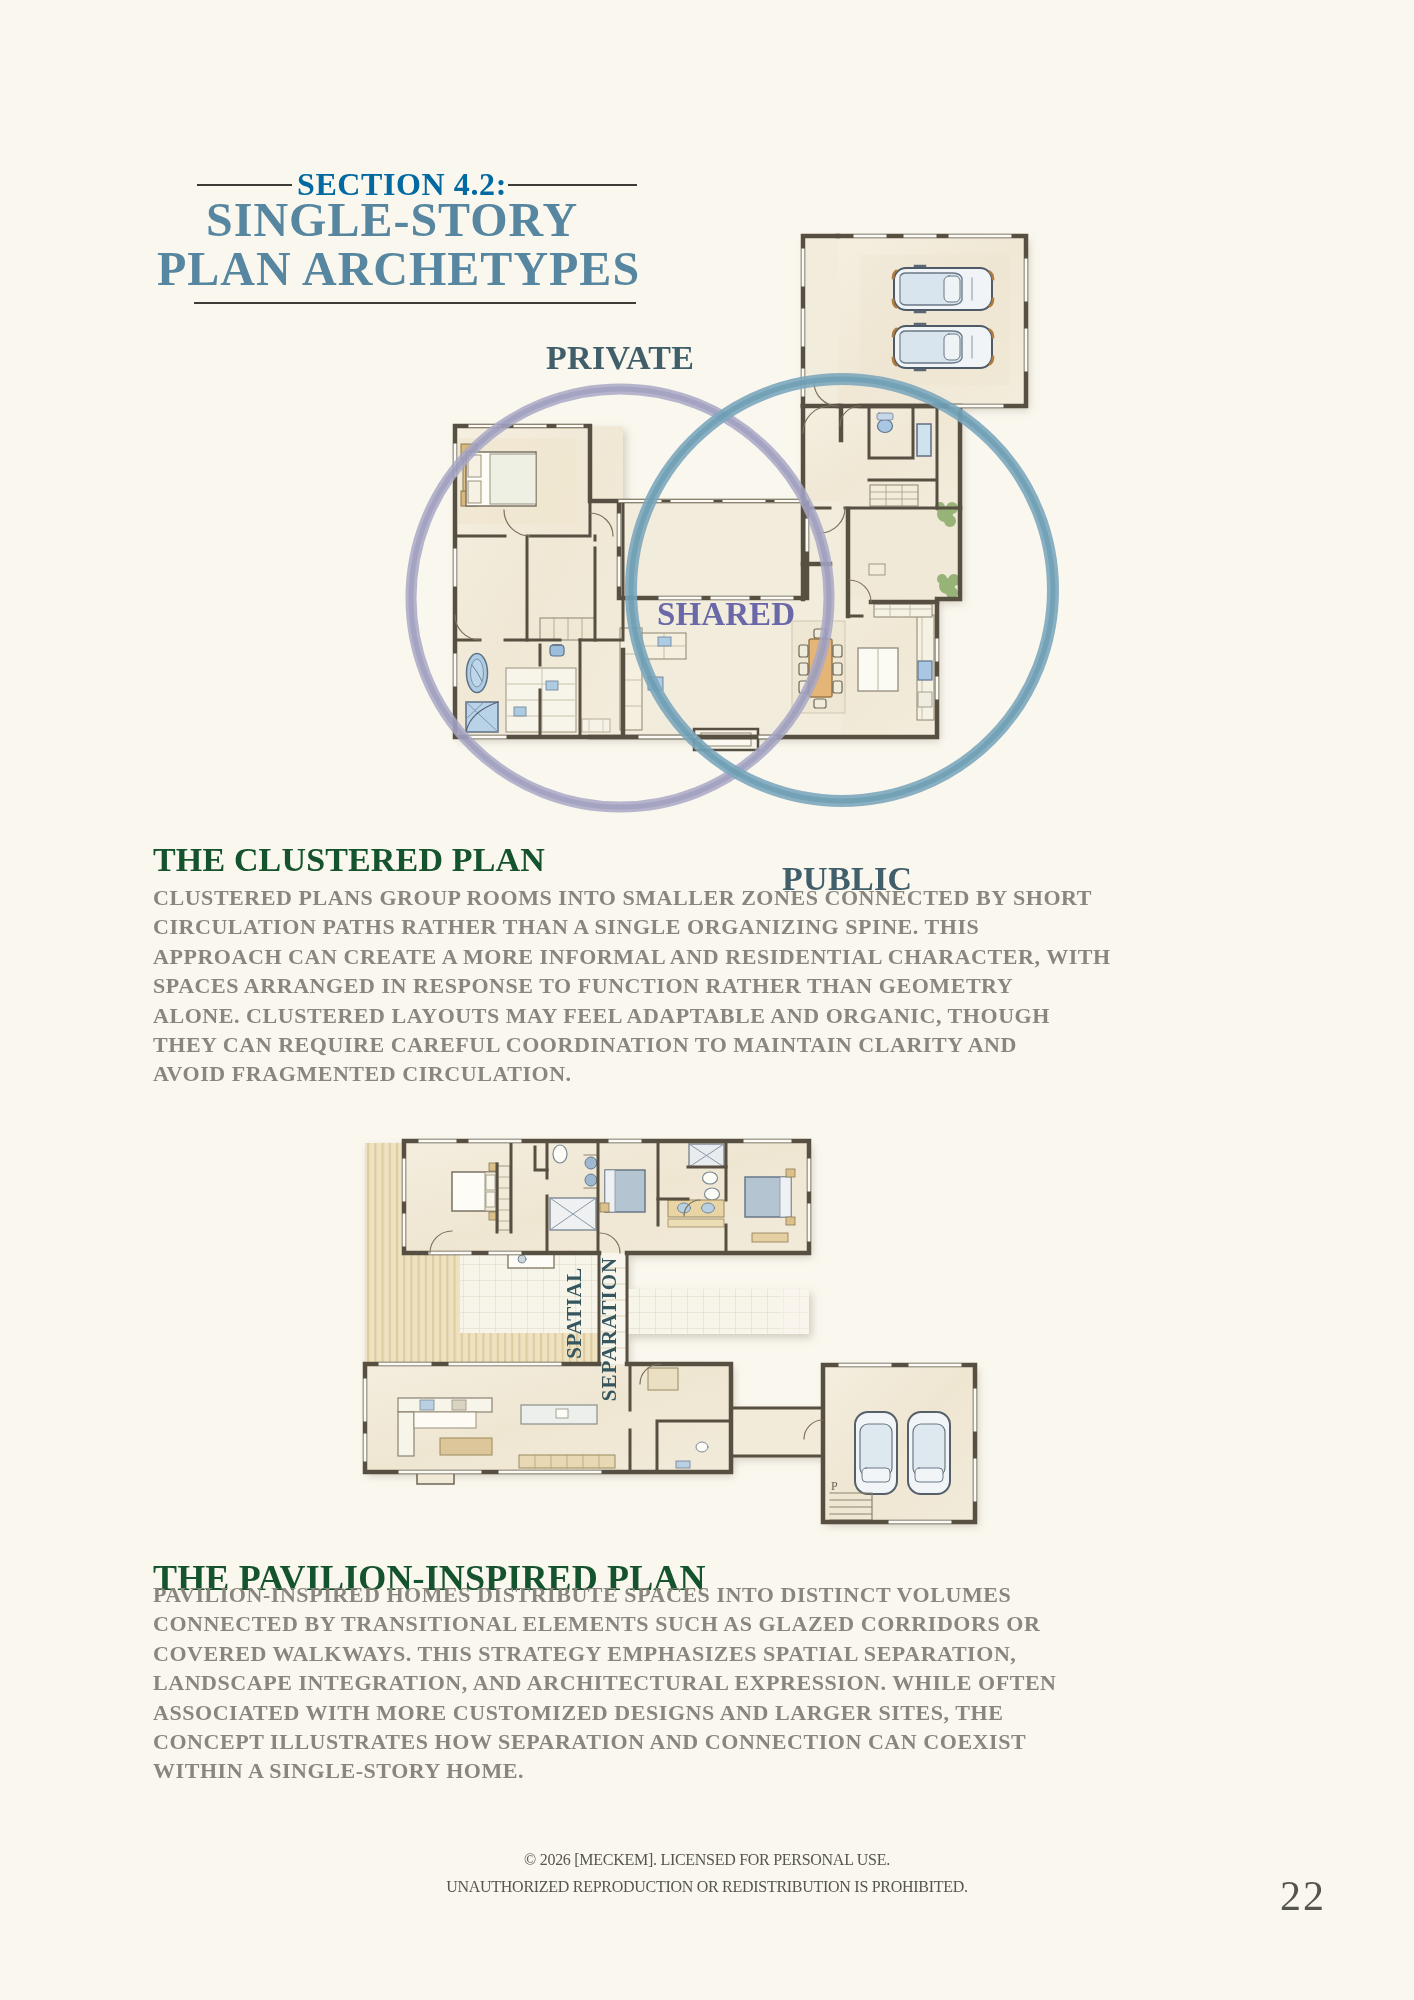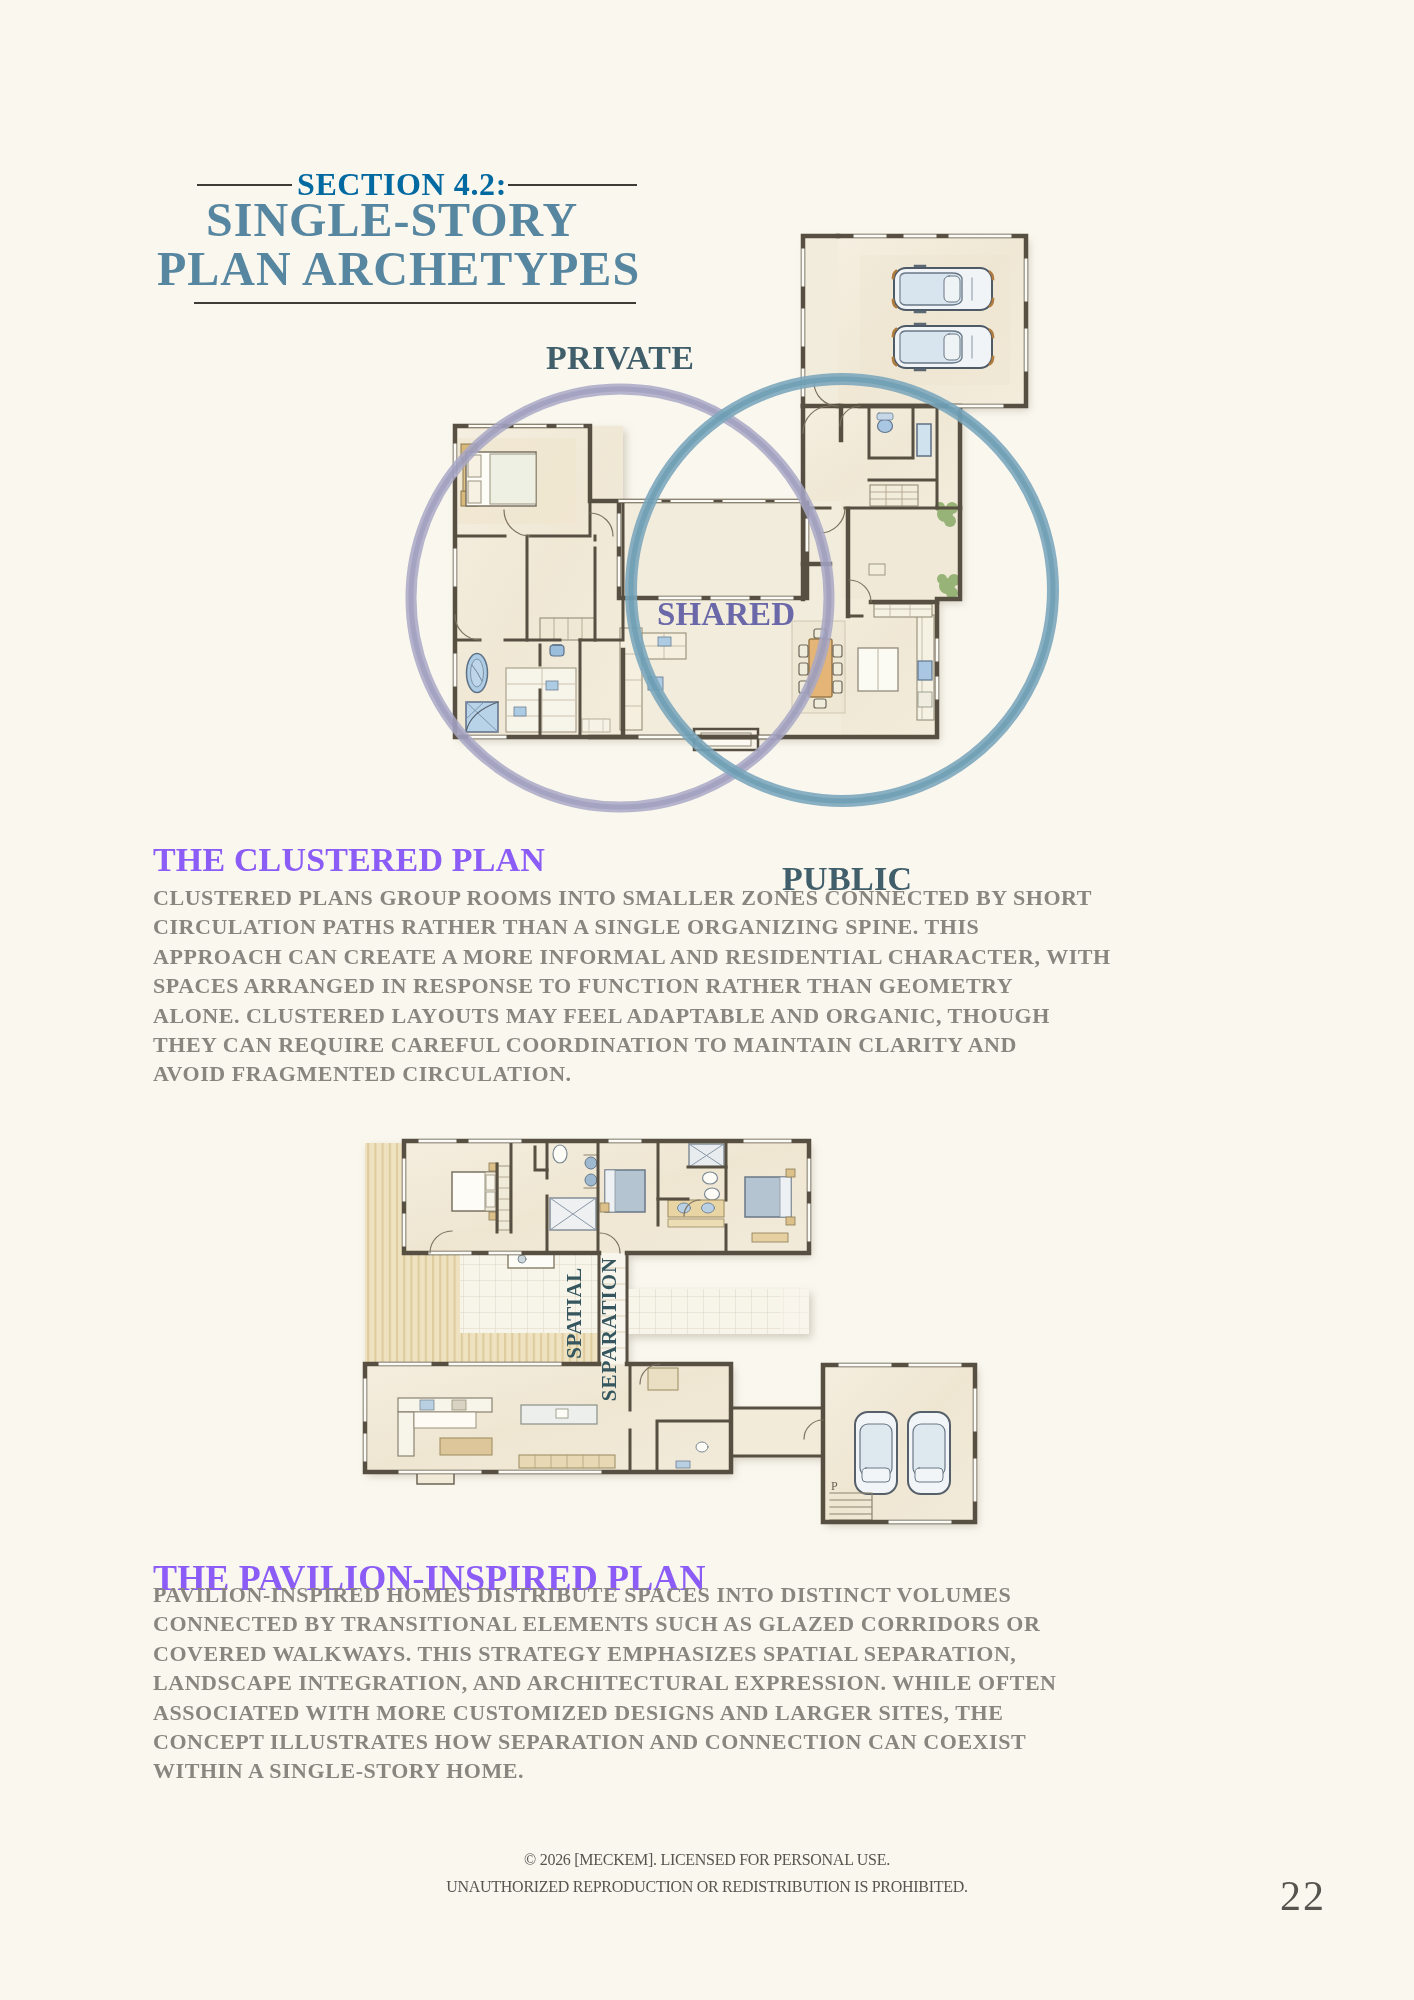--- a/index.html
+++ b/index.html
@@ -2,21 +2,21 @@
 <html><head>
 <meta charset="utf-8">
 <style>
   html,body{margin:0;padding:0;}
   body{width:1414px;height:2000px;position:relative;background:#faf7ef;font-family:"Liberation Serif",serif;overflow:hidden;}
   .abs{position:absolute;}
   .hdrline{position:absolute;height:2px;background:#3c3b36;}
   .secrow{position:absolute;left:297px;top:166px;font-size:32px;font-weight:bold;letter-spacing:0.6px;color:#0369a1;}
   .title{color:#5787a0;font-weight:bold;letter-spacing:1.0px;font-size:48px;line-height:1.0;}
   .label{font-weight:bold;color:#415f6b;letter-spacing:0.3px;}
-  .h2{font-weight:bold;color:#8b5cf6;letter-spacing:0.15px;font-size:34px;}
+  .h2{font-weight:bold;color:#14532d;letter-spacing:0.15px;font-size:34px;}
   .body{color:#88867e;font-weight:bold;letter-spacing:0.55px;font-size:22px;line-height:29.4px;}
   .foot{color:#565550;font-size:16px;letter-spacing:-0.28px;text-align:center;width:100%;line-height:19px;}
 </style>
 </head>
 <body>
 
   <div class="hdrline" style="left:197px;top:184px;width:95px;"></div>
   <div class="hdrline" style="left:508px;top:184px;width:129px;"></div>
   <div class="secrow" id="sec">SECTION 4.2:</div>
   <div class="abs title" id="t1" style="left:206px;top:196px;">SINGLE-STORY</div>

